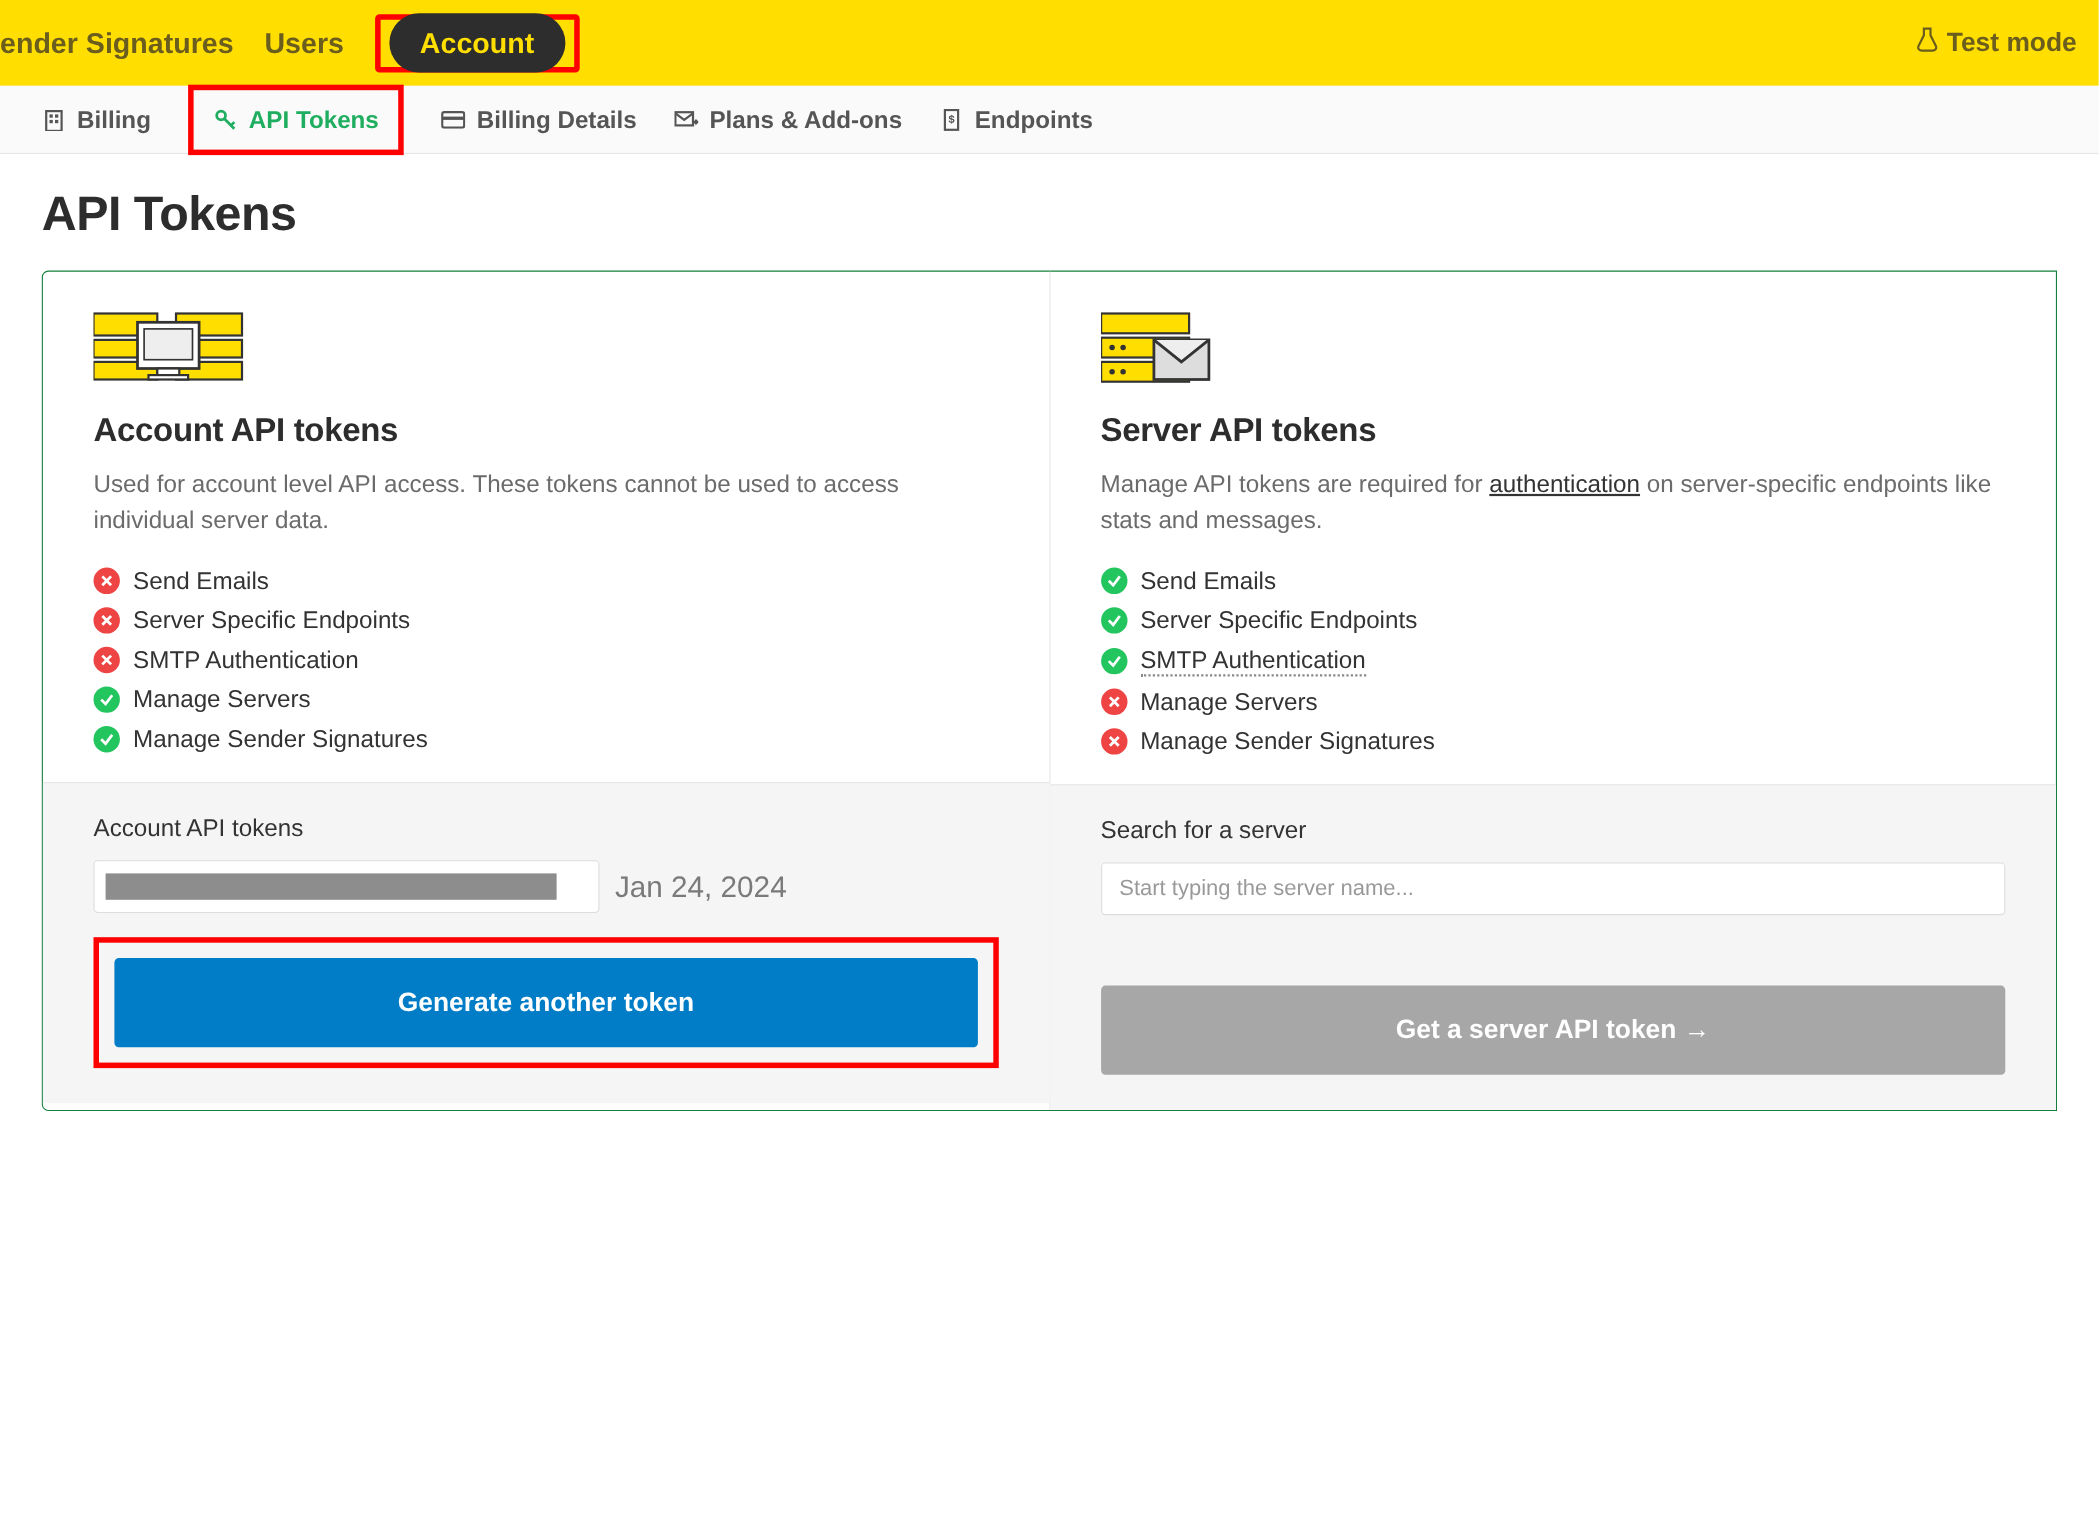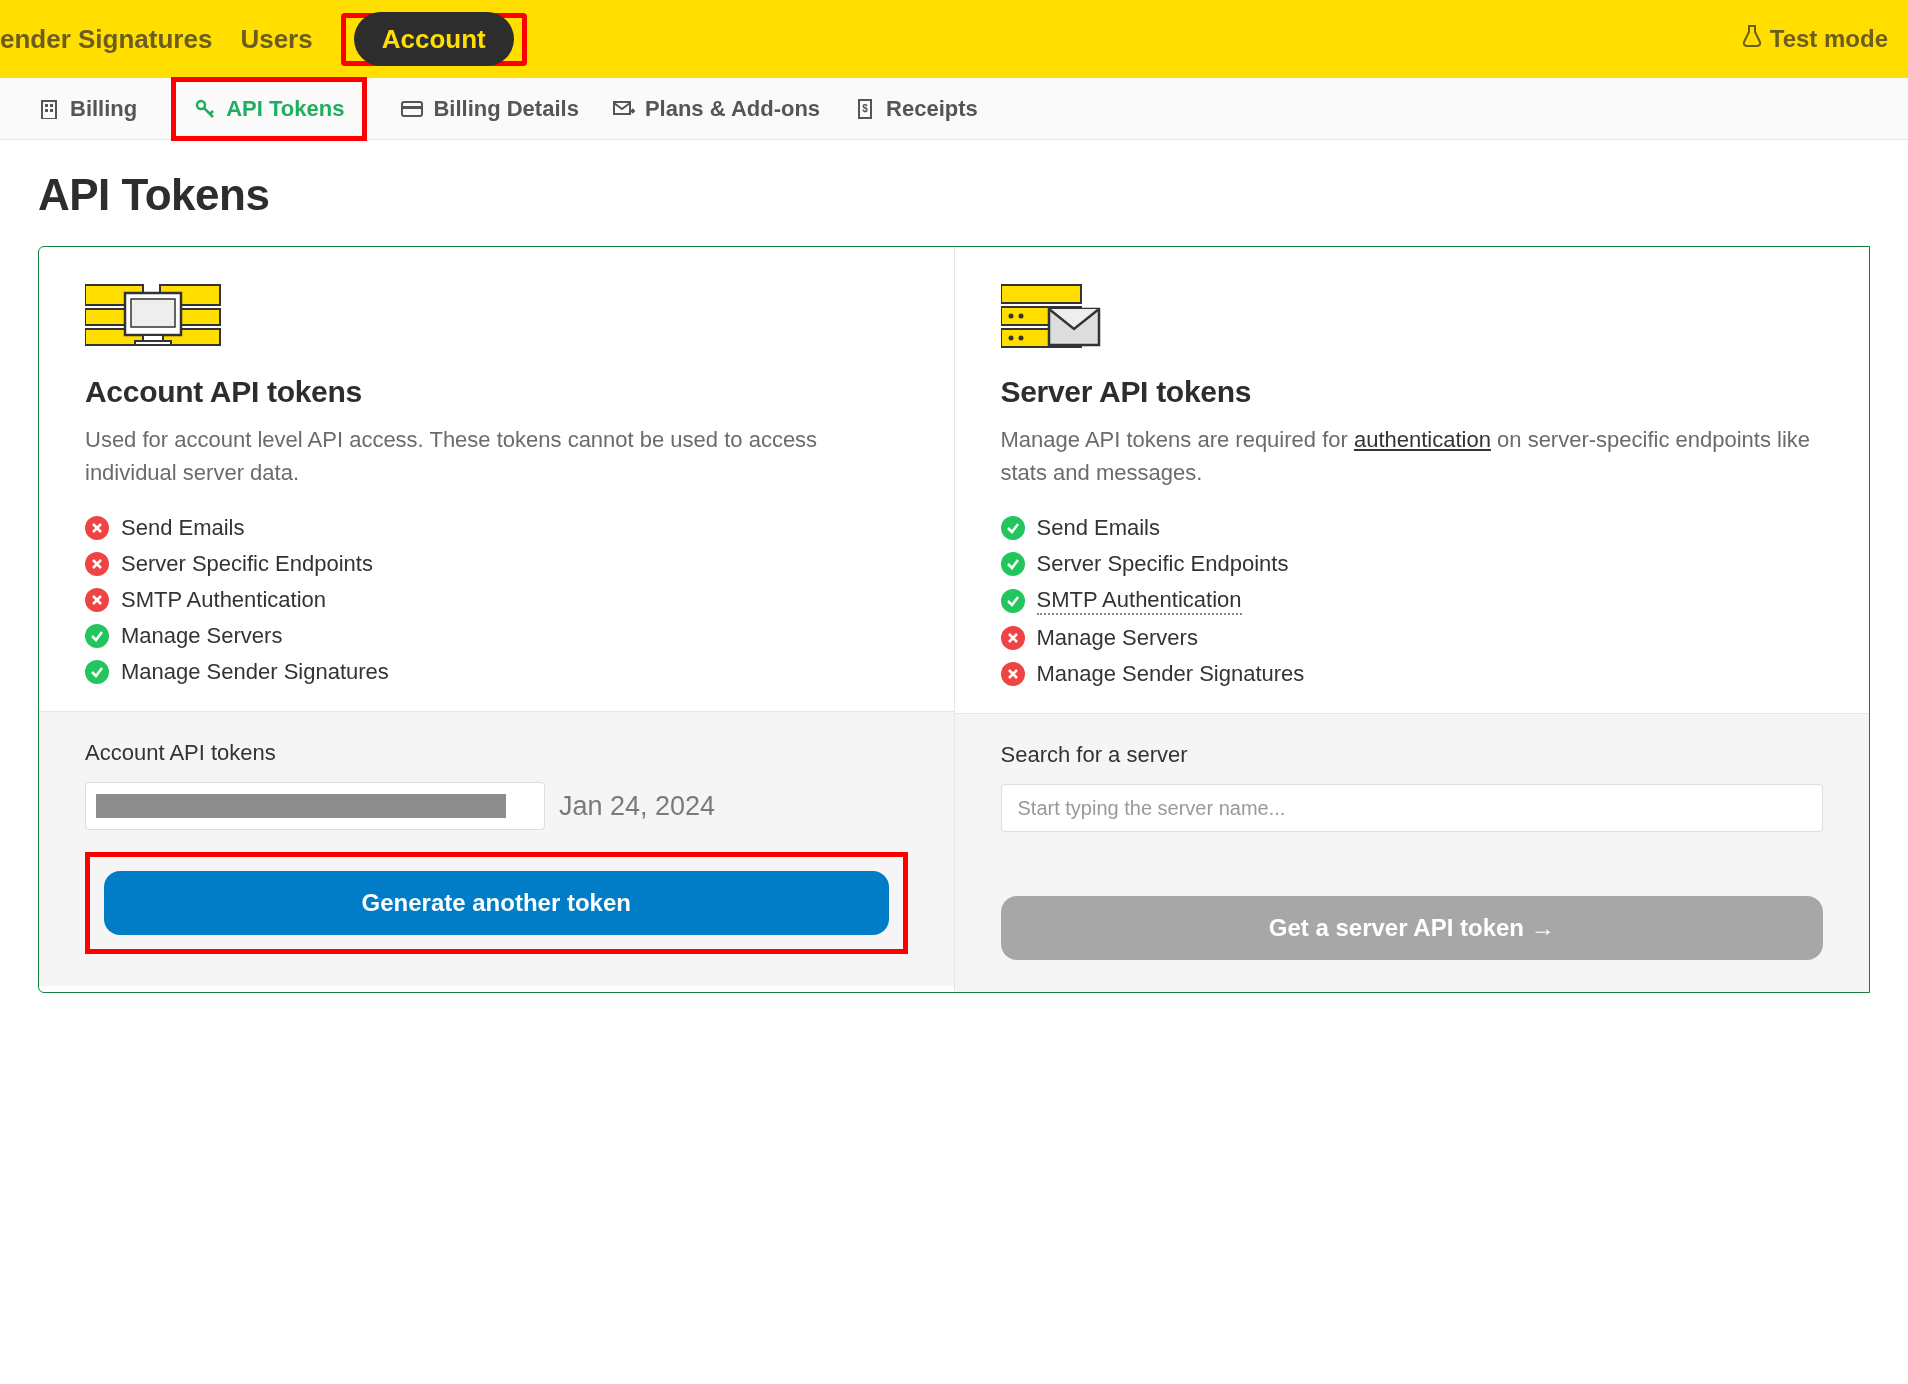--- a/index.html
+++ b/index.html
@@ -196,22 +196,22 @@
       max-width: 410px;
     }
     .token-date {
       font-size: 27px;
       color: #7a7a7a;
     }
     .btn {
       display: flex;
       align-items: center;
       justify-content: center;
-      height: 64px;
-      border-radius: 16px;
+      height: 81px;
+      border-radius: 4px;
       font-size: 24px;
       font-weight: 700;
       cursor: pointer;
       border: none;
       width: 100%;
     }
     .btn-primary {
       background: #007dc6;
       color: #fff;
     }
@@ -310,21 +310,21 @@
     </span>
     <span>Plans &amp; Add-ons</span>
   </div>
   <div class="sub-nav-item">
     <span class="sub-icon">
       <svg width="16" height="20" viewBox="0 0 16 20" fill="#555">
           <rect x="2" y="1" width="12" height="18" stroke="#555" stroke-width="2" fill="none"></rect>
           <text x="8" y="13" font-size="10" text-anchor="middle" fill="#555" font-weight="bold">$</text>
         </svg>
     </span>
-    <span>Receipts</span>
+    <span>Endpoints</span>
   </div>
 </div>
 
 <div class="content">
   <h1 class="page-title">API Tokens</h1>
 
   <div class="cards">
 
     <div class="card">
       <div class="card-top">

